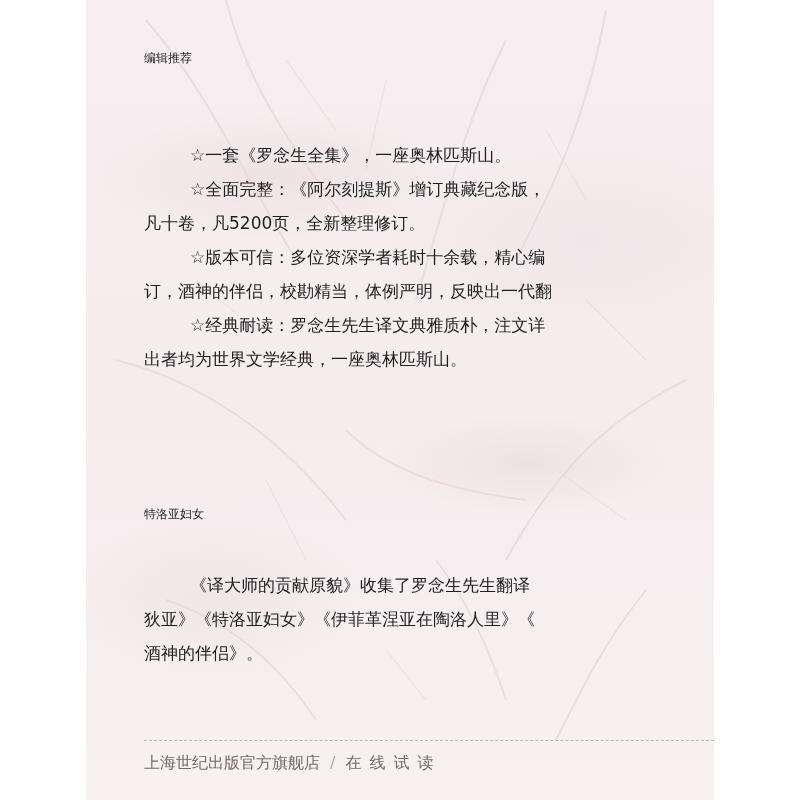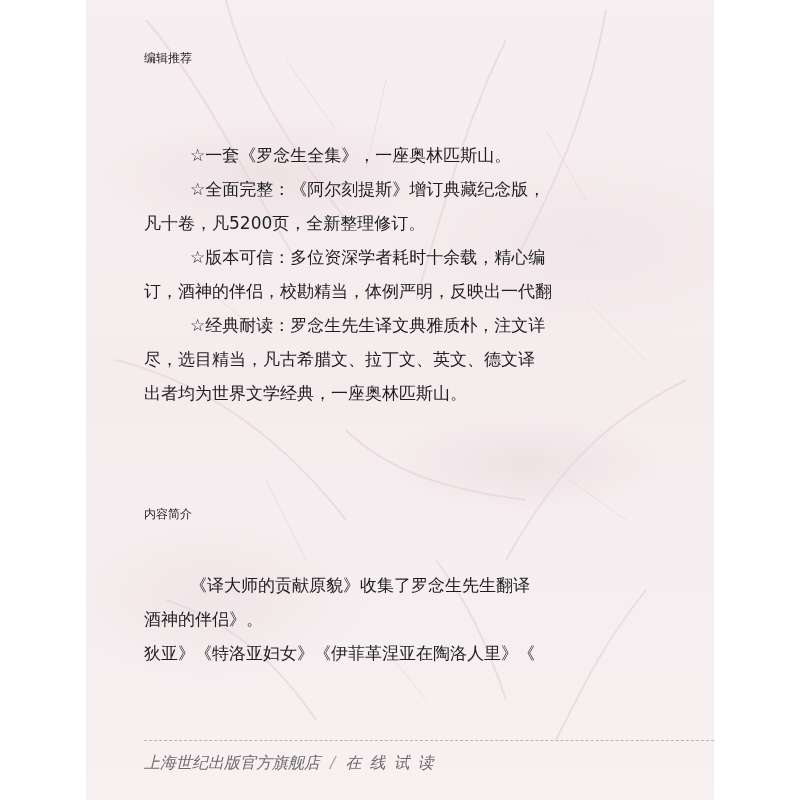--- a/index.html
+++ b/index.html
@@ -69,21 +69,20 @@
       border-top: 1px dashed #b9b4b5;
     }
     .footer {
       position: absolute;
       left: 58px;
       top: 753px;
       font-family: "DejaVu Sans", sans-serif;
       font-size: 16px;
       color: #6e6a6b;
       white-space: nowrap;
-      font-style: italic;
     }
     .footer .sep {
       color: #a9a4a5;
       margin: 0 10px;
     }
     .footer .trial {
       letter-spacing: 8px;
     }
   </style>
 </head>
@@ -119,30 +118,29 @@
 
     <div class="heading" style="top:50px;">编辑推荐</div>
 
     <div class="para" style="top:118px;margin-top:20px;">
       <span class="line indent">☆一套《罗念生全集》，一座奥林匹斯山。</span>
       <span class="line indent">☆全面完整：《阿尔刻提斯》增订典藏纪念版，</span>
       <span class="line">凡十卷，凡5200页，全新整理修订。</span>
       <span class="line indent">☆版本可信：多位资深学者耗时十余载，精心编</span>
       <span class="line">订，酒神的伴侣，校勘精当，体例严明，反映出一代翻</span>
       <span class="line indent">☆经典耐读：罗念生先生译文典雅质朴，注文详</span>
-      <span class="line">尽，选目精当，凡古希腊文、拉丁文、英文、德文译</span>
       <span class="line">出者均为世界文学经典，一座奥林匹斯山。</span>
     </div>
 
-    <div class="heading" style="top:506px;">内容简介</div>
+    <div class="heading" style="top:506px;">特洛亚妇女</div>
 
     <div class="para" style="top:568px;">
       <span class="line indent">《译大师的贡献原貌》收集了罗念生先生翻译</span>
+      <span class="line">狄亚》《特洛亚妇女》《伊菲革涅亚在陶洛人里》《</span>
       <span class="line">酒神的伴侣》。</span>
-      <span class="line">狄亚》《特洛亚妇女》《伊菲革涅亚在陶洛人里》《</span>
     </div>
   </div>
 
   <div class="footer-rule"></div>
 
   <div class="footer">
     <span>上海世纪出版官方旗舰店</span><span class="sep">/</span><span class="trial">在线试读</span>
   </div>
 </div>
 

